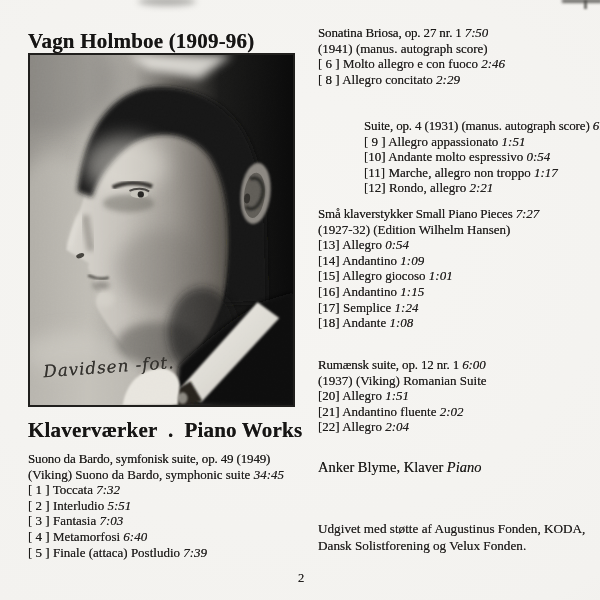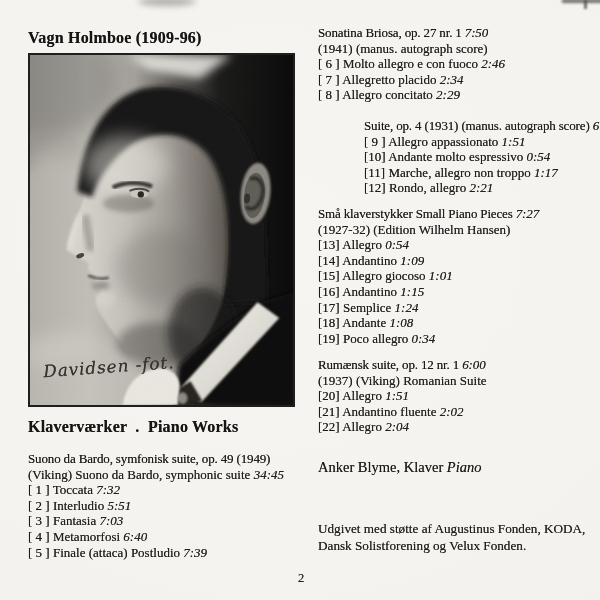--- a/index.html
+++ b/index.html
@@ -4,21 +4,21 @@
 <style>
   html,body{margin:0;padding:0;}
   body{
     width:600px;height:600px;position:relative;overflow:hidden;
     background:radial-gradient(140% 120% at 45% 40%, #f6f5f2 0%, #f3f2ef 60%, #eae9e5 100%);
     font-family:"Liberation Serif", serif;
     color:#232120;
     text-shadow:0 0 0.4px rgba(40,38,35,.75);
   }
   .abs{position:absolute;}
-  .h{font-weight:bold;font-size:16px;color:#161514;letter-spacing:.2px;}
+  .h{font-weight:bold;font-size:21px;color:#161514;letter-spacing:.2px;}
   .line{white-space:pre;}
   .b{font-weight:normal;color:#1b1a18;}
   .t{font-style:italic;}
   #composer-heading{left:28px;top:29px;}
   #photo-frame{left:28px;top:53px;width:263px;height:350px;margin:0;
     border:2px solid #201f1d;background:#111;}
   #photo-frame svg{display:block;width:100%;height:100%;}
   #works-heading{left:28px;top:418px;}
   .body-txt{font-size:13px;line-height:15.6px;}
   #left-section{left:28px;top:451px;}
@@ -153,21 +153,20 @@
         <div class="line track"><span class="b">[ 4 ] </span><span>Metamorfosi </span><span class="t">6:40</span></div>
         <div class="line track"><span class="b">[ 5 ] </span><span>Finale (attaca) Postludio </span><span class="t">7:39</span></div>
       </div>
   </section>
 
   <section id="sec0" class="abs sec body-txt">
     <div class="line title"><span class="b">Sonatina Briosa, op. 27 nr. 1</span><span> </span><span class="t">7:50</span></div>
     <div class="line">(1941) (manus. autograph score)</div>
     <div>
         <div class="line track"><span class="b">[ 6 ] </span><span>Molto allegro e con fuoco </span><span class="t">2:46</span></div>
-        <div class="line track"><span class="b">[ 7 ] </span><span>Allegretto placido </span><span class="t">2:34</span></div>
         <div class="line track"><span class="b">[ 8 ] </span><span>Allegro concitato </span><span class="t">2:29</span></div>
       </div>
   </section>
 
   <section id="sec1" class="abs sec body-txt">
     <div class="line title"><span class="b">Suite, op. 4</span><span> (1931) (manus. autograph score) </span><span class="t">6:24</span></div>
     <div>
         <div class="line track"><span class="b">[ 9 ] </span><span>Allegro appassionato </span><span class="t">1:51</span></div>
         <div class="line track"><span class="b">[10] </span><span>Andante molto espressivo </span><span class="t">0:54</span></div>
         <div class="line track"><span class="b">[11] </span><span>Marche, allegro non troppo </span><span class="t">1:17</span></div>
@@ -178,21 +177,20 @@
   <section id="sec2" class="abs sec body-txt">
     <div class="line title"><span class="b">Små klaverstykker</span><span> Small Piano Pieces </span><span class="t">7:27</span></div>
     <div class="line">(1927-32) (Edition Wilhelm Hansen)</div>
     <div>
         <div class="line track"><span class="b">[13] </span><span>Allegro </span><span class="t">0:54</span></div>
         <div class="line track"><span class="b">[14] </span><span>Andantino </span><span class="t">1:09</span></div>
         <div class="line track"><span class="b">[15] </span><span>Allegro giocoso </span><span class="t">1:01</span></div>
         <div class="line track"><span class="b">[16] </span><span>Andantino </span><span class="t">1:15</span></div>
         <div class="line track"><span class="b">[17] </span><span>Semplice </span><span class="t">1:24</span></div>
         <div class="line track"><span class="b">[18] </span><span>Andante </span><span class="t">1:08</span></div>
-        <div class="line track"><span class="b">[19] </span><span>Poco allegro </span><span class="t">0:34</span></div>
       </div>
   </section>
 
   <section id="sec3" class="abs sec body-txt">
     <div class="line title"><span class="b">Rumænsk suite, op. 12 nr. 1</span><span> </span><span class="t">6:00</span></div>
     <div class="line">(1937) (Viking) Romanian Suite</div>
     <div>
         <div class="line track"><span class="b">[20] </span><span>Allegro </span><span class="t">1:51</span></div>
         <div class="line track"><span class="b">[21] </span><span>Andantino fluente </span><span class="t">2:02</span></div>
         <div class="line track"><span class="b">[22] </span><span>Allegro </span><span class="t">2:04</span></div>

